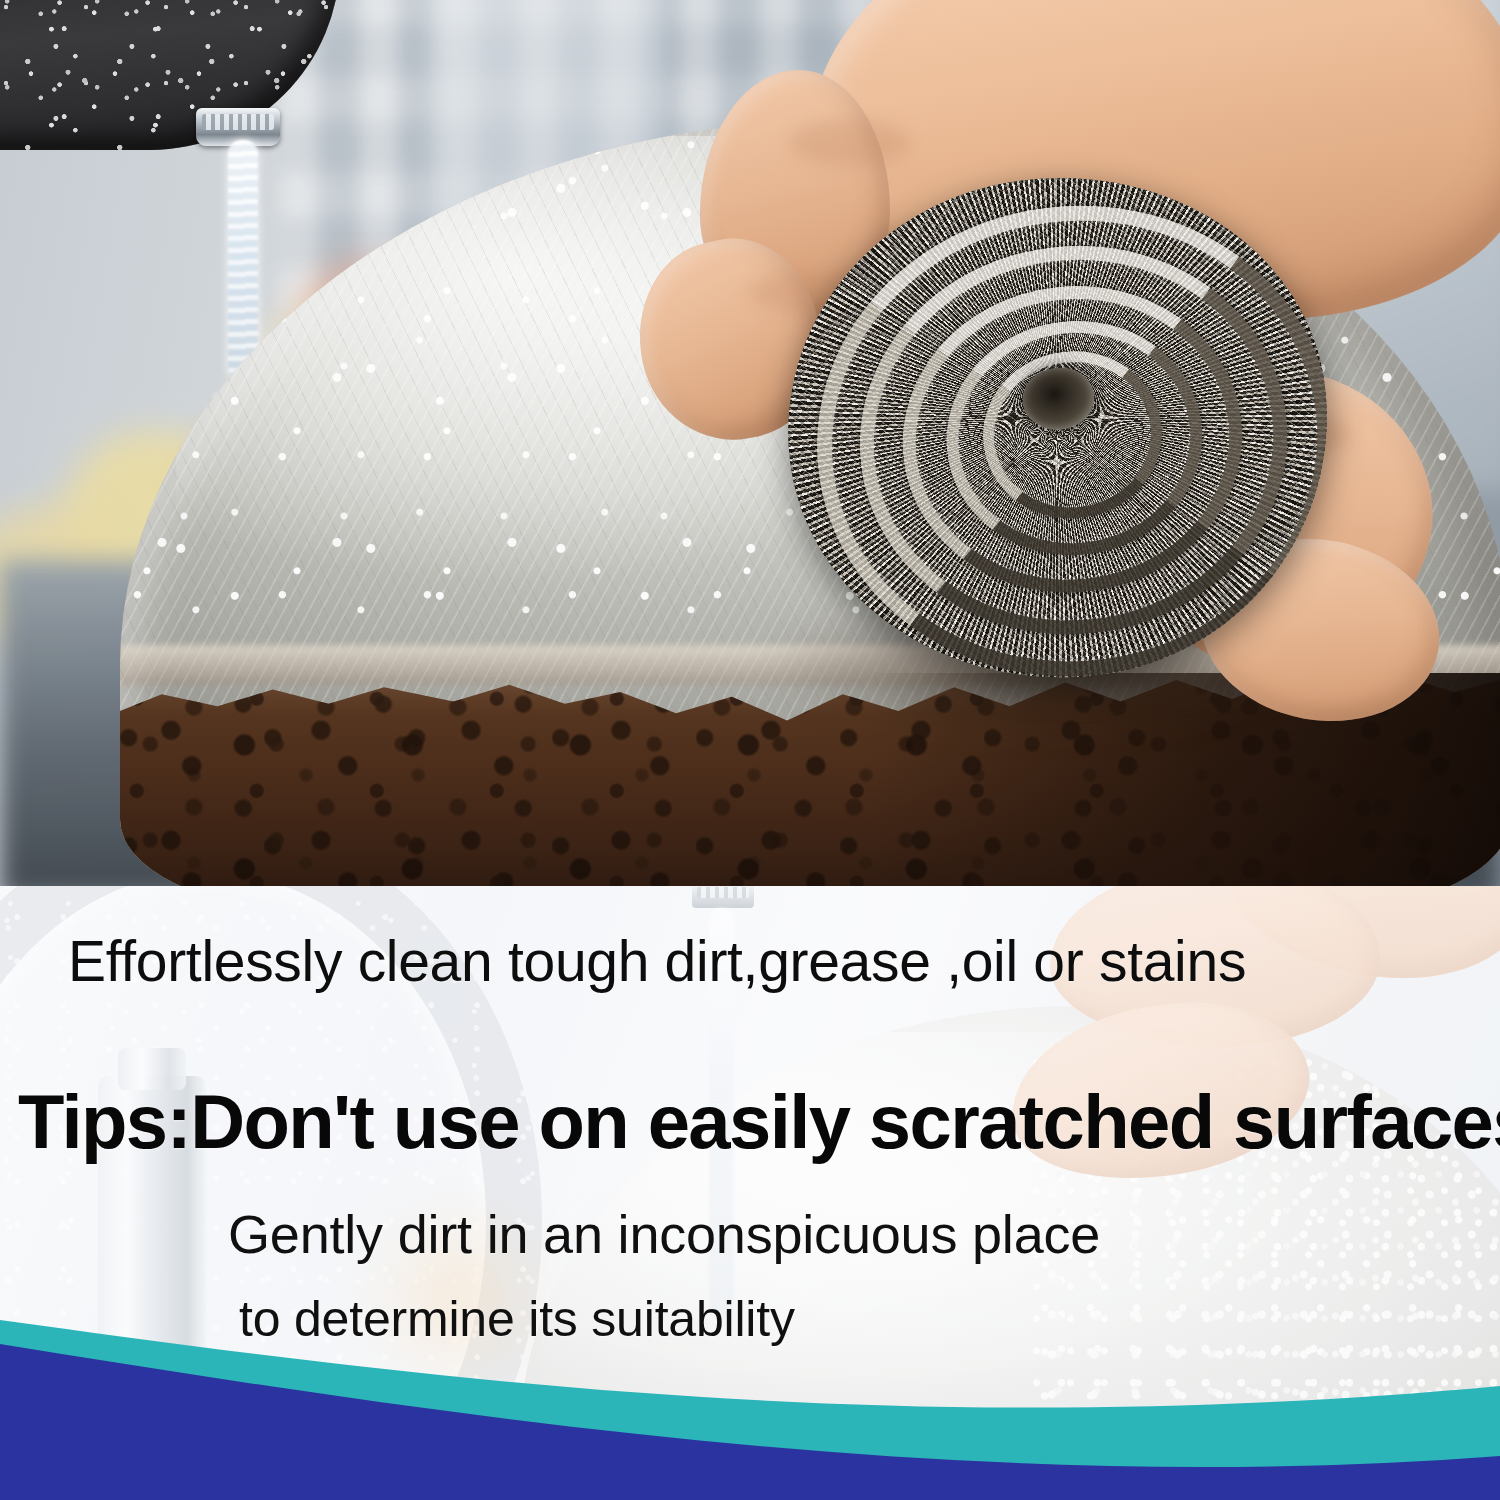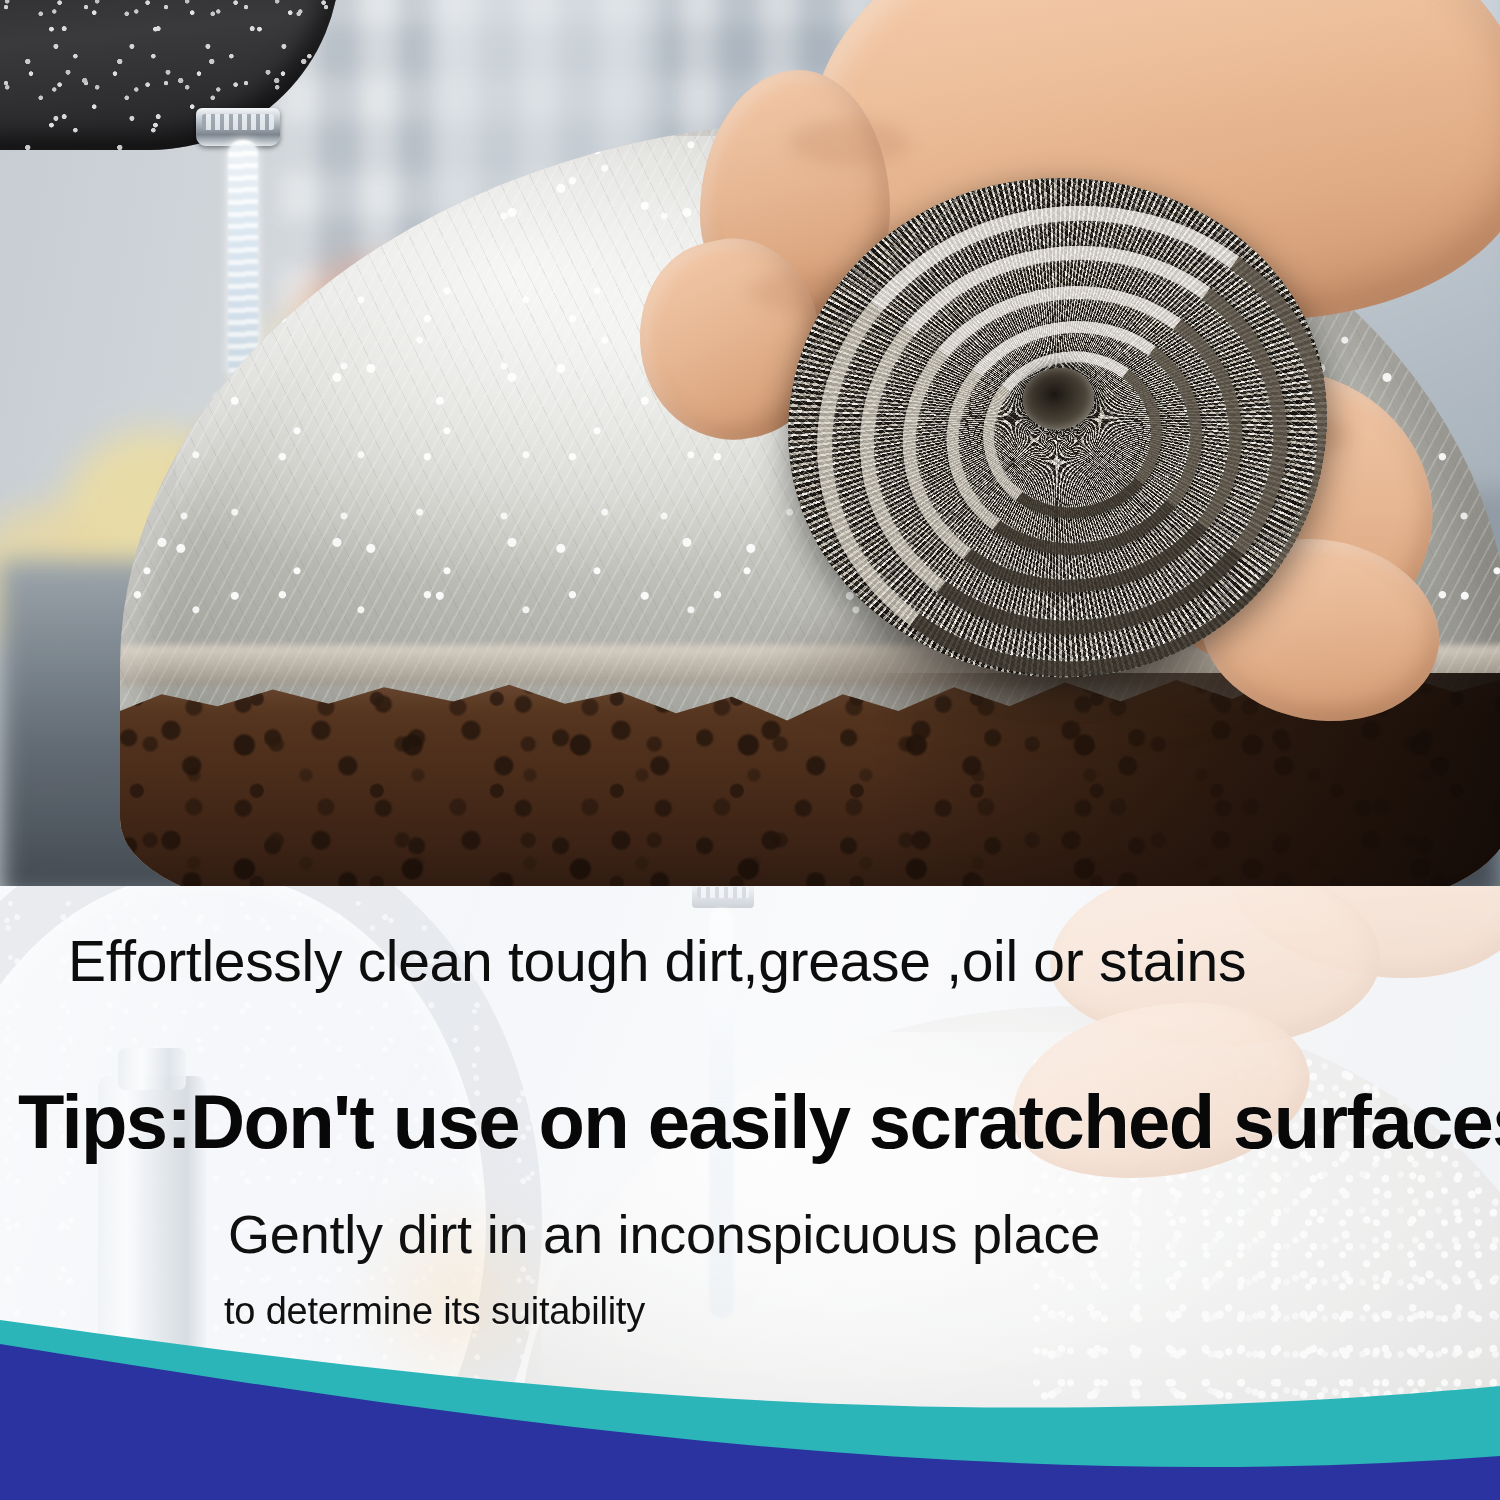--- a/index.html
+++ b/index.html
@@ -224,21 +224,21 @@
   
   #waves{position:absolute;left:0;bottom:0;width:1500px;height:240px;}
 
   
   #txt-line1{position:absolute;left:68px;top:928px;font-size:57px;color:#0d0d0d;
      letter-spacing:-.3px;white-space:nowrap;text-shadow:0 1px 1px rgba(255,255,255,.55);}
   #txt-heading{position:absolute;left:18px;top:1078px;font-size:76px;font-weight:bold;color:#080808;
      letter-spacing:-1.6px;white-space:nowrap;text-shadow:0 1px 2px rgba(255,255,255,.5);}
   #txt-line2{position:absolute;left:228px;top:1203px;font-size:54px;color:#101010;
      letter-spacing:-.2px;white-space:nowrap;text-shadow:0 1px 1px rgba(255,255,255,.55);}
-  #txt-line3{position:absolute;left:224px;top:1290px;font-size:38px;color:#101010;
+  #txt-line3{position:absolute;left:239px;top:1290px;font-size:50px;color:#101010;
      letter-spacing:-.2px;white-space:nowrap;text-shadow:0 1px 1px rgba(255,255,255,.55);}
 </style>
 </head>
 <body>
 
 <div id="page">
 
   <div id="top-photo">
 
     <div class="bg-base"></div>

